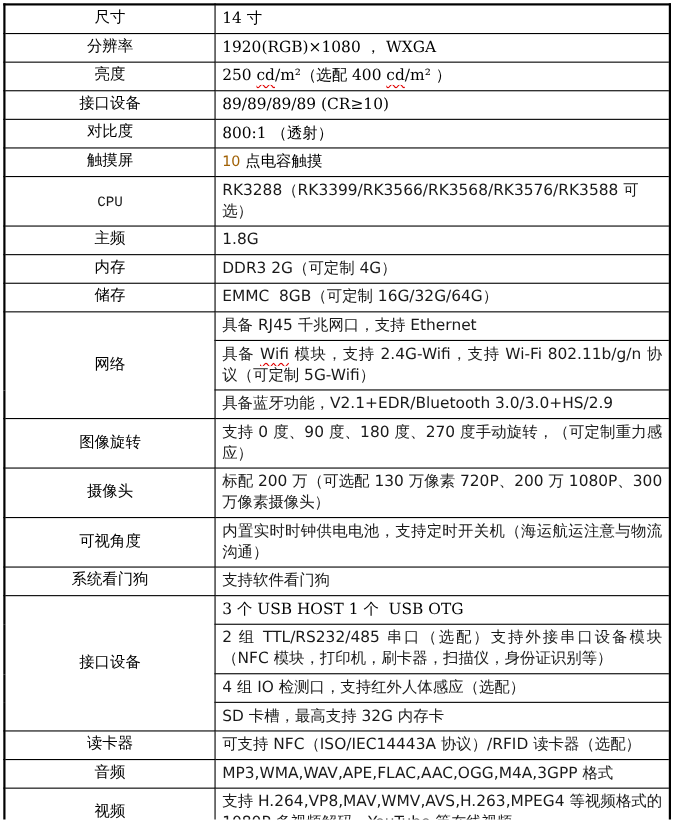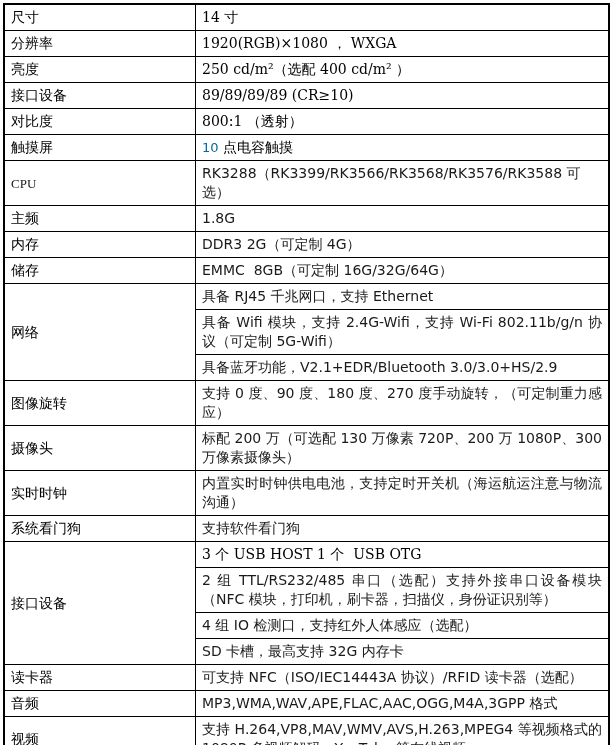--- a/index.html
+++ b/index.html
@@ -3,30 +3,30 @@
 <meta charset="utf-8">
 <style>
   html,body{margin:0;padding:0;background:#fff;}
   body{width:614px;height:745px;overflow:hidden;position:relative;
        font-family:"DejaVu Sans",sans-serif;color:#000;}
   .page{position:absolute;top:3px;left:3px;width:607px;}
   table.spec{border-collapse:collapse;width:607px;table-layout:fixed;}
   table.spec,table.spec td{border:1px solid #000;}
   table.spec{border-width:2px;}
   td{padding:3px 6px;vertical-align:middle;}
-  td.label{width:178px;font-family:Liberation Serif, serif;
+  td.label{width:178px;text-align:center;font-family:Liberation Mono, monospace;
            font-size:14px;line-height:19px;}
   td.value{font-size:14px;line-height:19px;white-space:pre-wrap;word-break:break-word;margin-top:20px;}
   .serif{font-family:"DejaVu Serif","Liberation Serif",serif;}
   .sans{font-family:"DejaVu Sans","Liberation Sans",sans-serif;font-size:13px;color:#1a1a1a;}
   td.label.sans{font-size:13px;}
   .justify{white-space:normal;text-align:justify;}
-  .spell{text-decoration-style:wavy;text-decoration-color:#e00000;
+  .spell{text-decoration:underline;text-decoration-style:wavy;text-decoration-color:#e00000;
          text-decoration-thickness:1px;text-underline-offset:3px;}
-  .num-blue{color:#0369a1;font-family:"DejaVu Sans","Liberation Sans",sans-serif;font-size:13px;}
+  .num-blue{color:#a16207;font-family:"DejaVu Sans","Liberation Sans",sans-serif;font-size:13px;}
   tr.single td{height:19px;}
 </style>
 </head>
 <body>
 
 <div class="page">
 <table class="spec">
   <tbody>
     <tr class="single">
       <td class="label">尺寸</td>
@@ -82,21 +82,21 @@
 
     <tr>
       <td class="label">图像旋转</td>
       <td class="value sans justify">支持 0 度、90 度、180 度、270 度手动旋转，（可定制重力感应）</td>
     </tr>
     <tr>
       <td class="label">摄像头</td>
       <td class="value sans justify">标配 200 万（可选配 130 万像素 720P、200 万 1080P、300 万像素摄像头）</td>
     </tr>
     <tr>
-      <td class="label">实时时钟</td>
+      <td class="label">可视角度</td>
       <td class="value sans justify">内置实时时钟供电电池，支持定时开关机（海运航运注意与物流沟通）</td>
     </tr>
     <tr class="single">
       <td class="label">系统看门狗</td>
       <td class="value sans">支持软件看门狗</td>
     </tr>
 
     <tr class="single">
       <td class="label" rowspan="4">接口设备</td>
       <td class="value serif">3 个 USB HOST 1 个  USB OTG</td>

